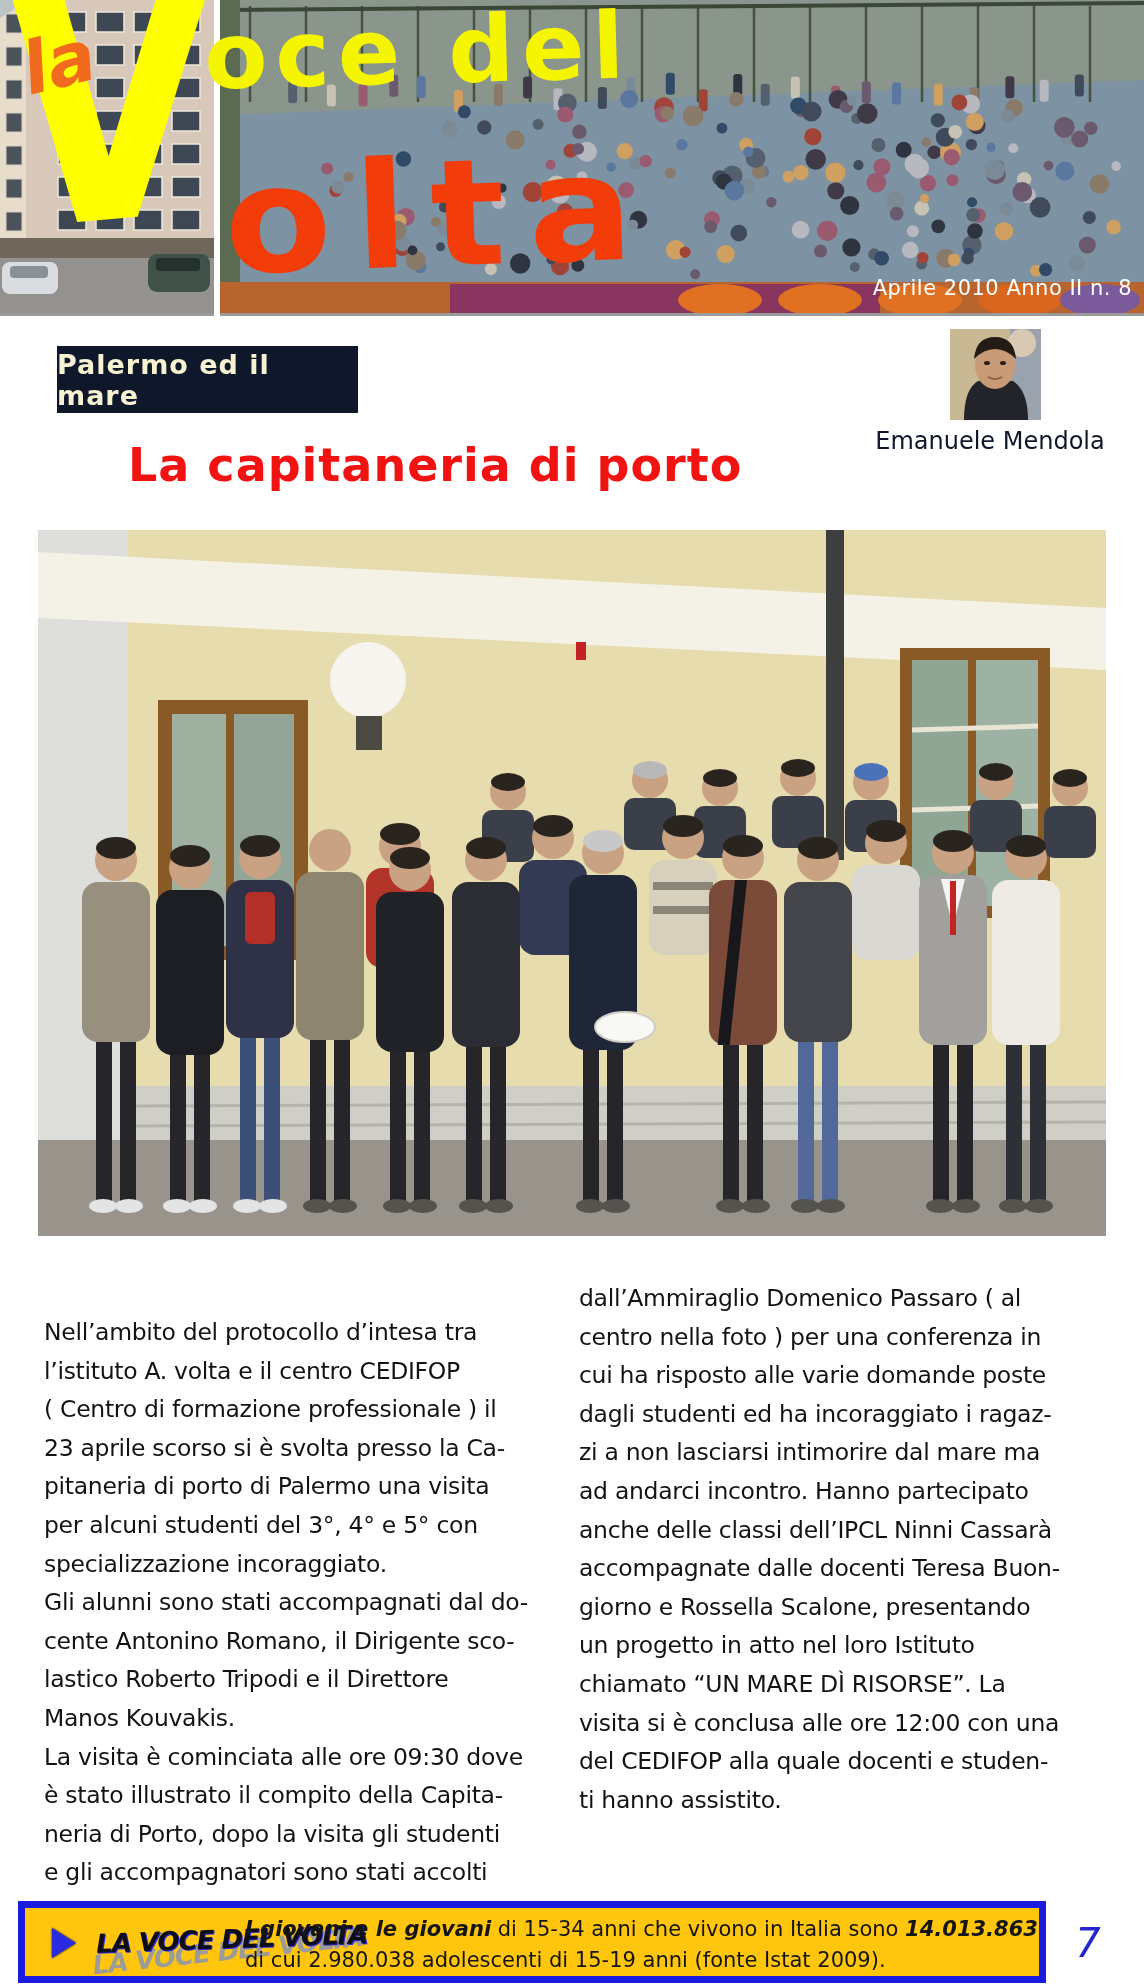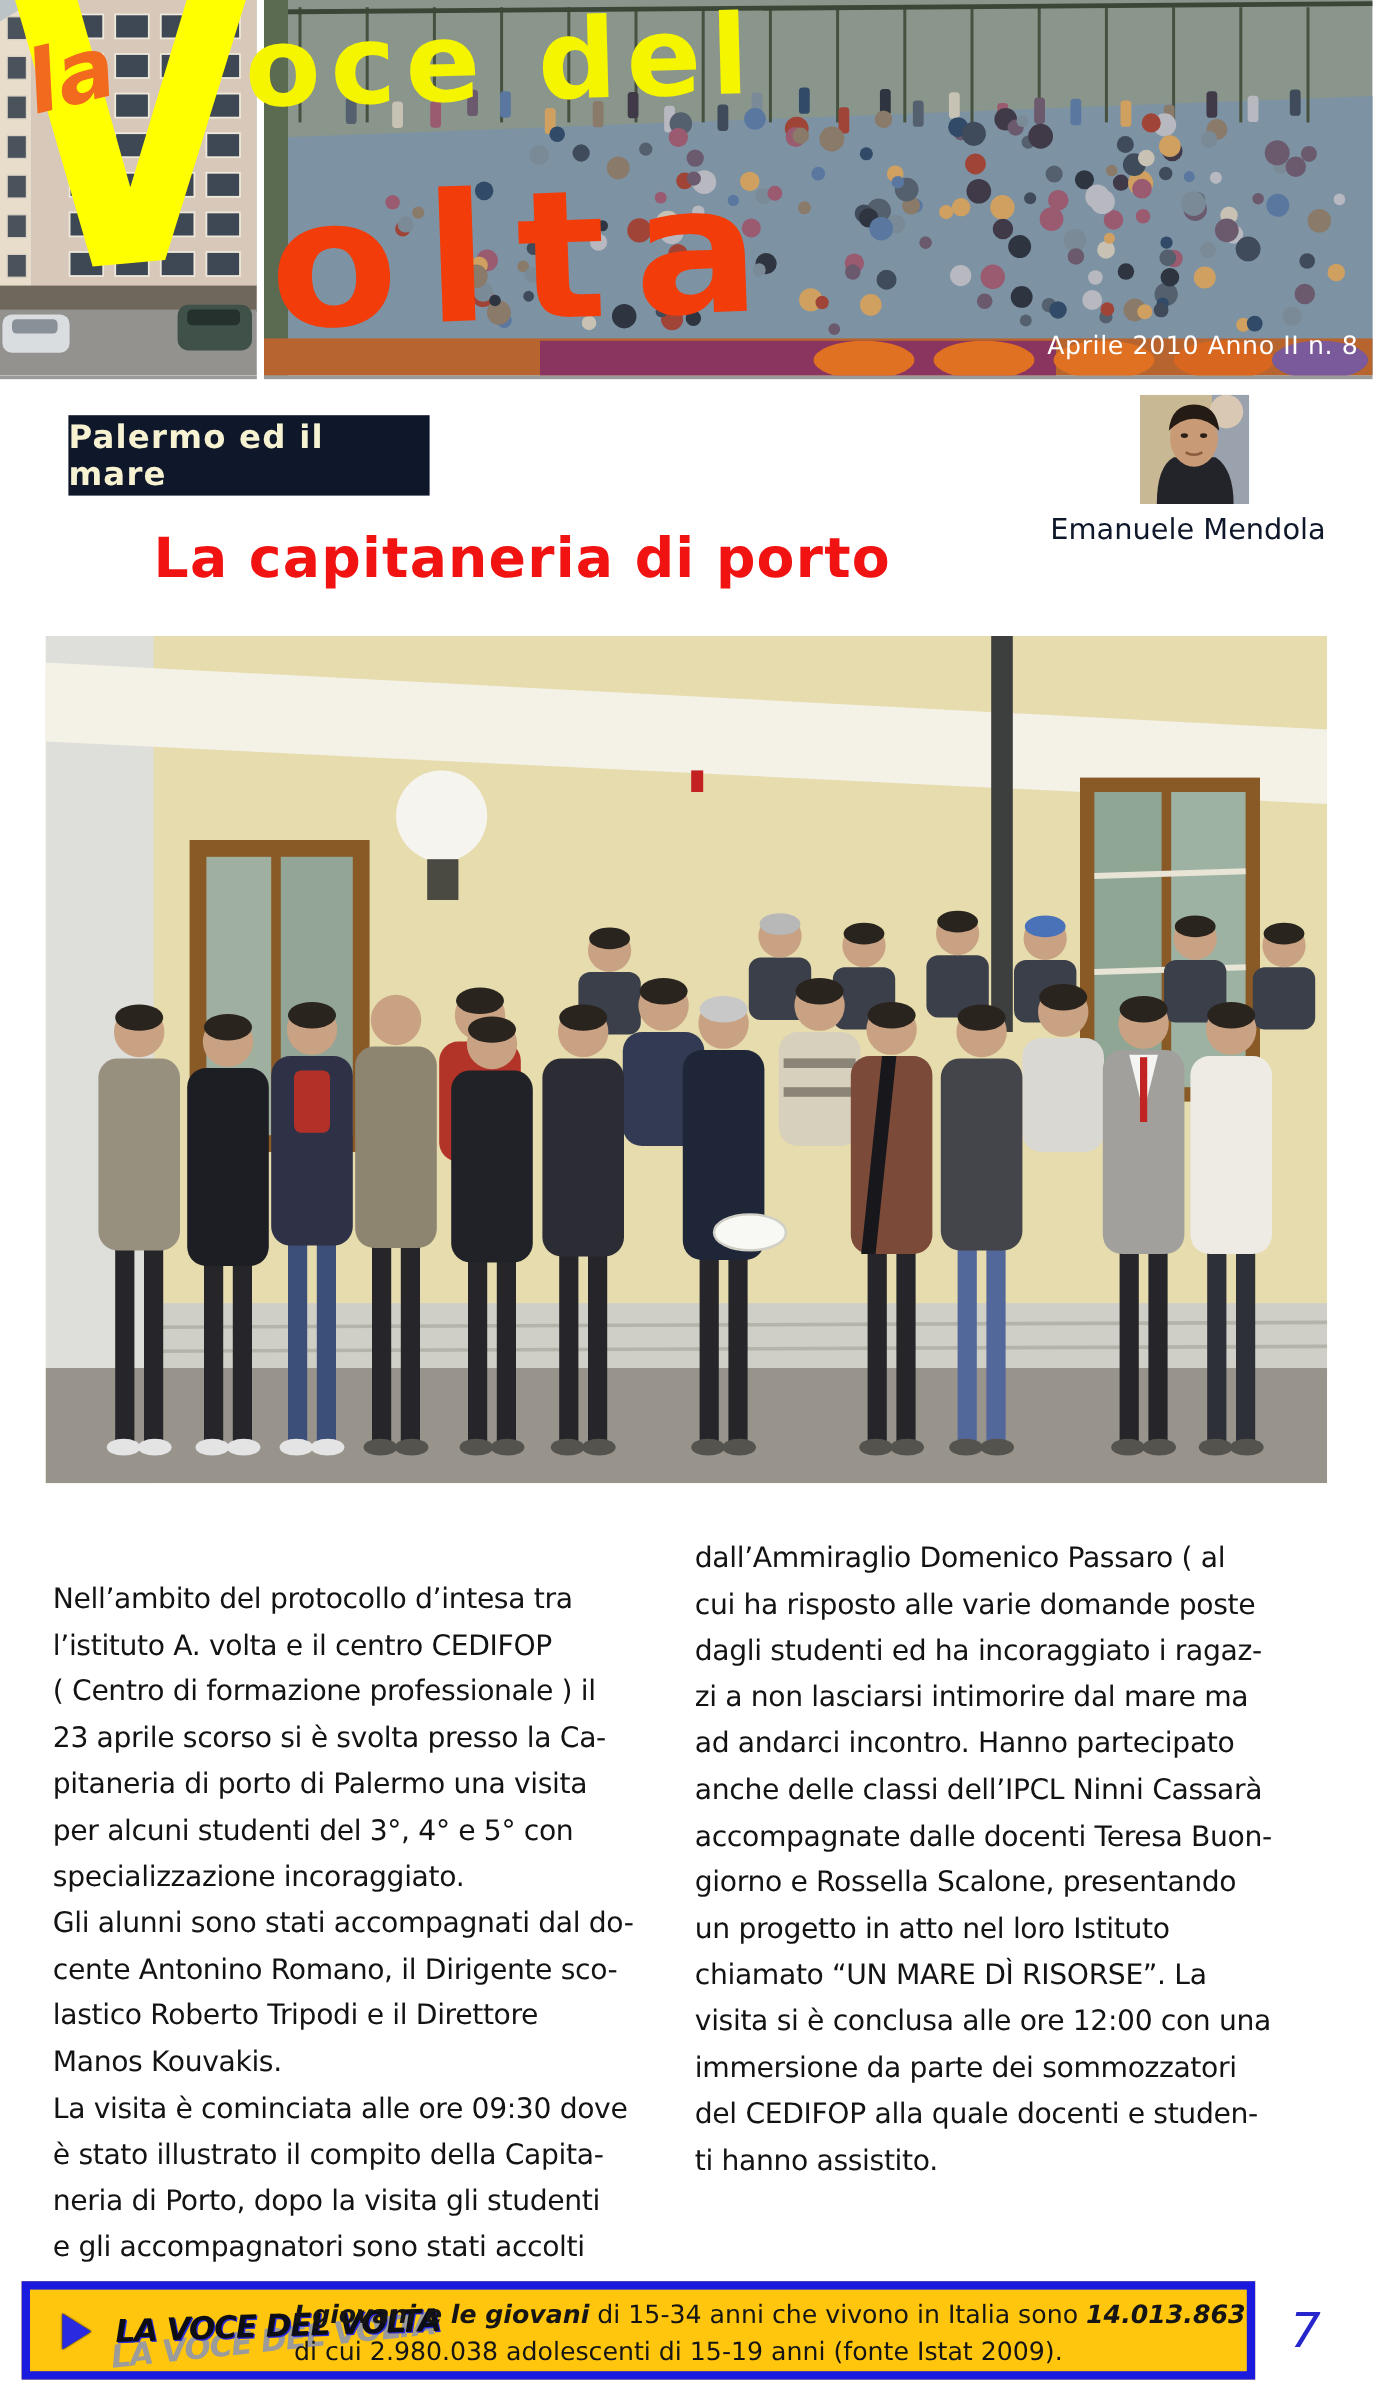--- a/index.html
+++ b/index.html
@@ -518,31 +518,31 @@
       <div>cente Antonino Romano, il Dirigente sco-</div>
       <div>lastico Roberto Tripodi e il Direttore</div>
       <div>Manos Kouvakis.</div>
       <div>La visita è cominciata alle ore 09:30 dove</div>
       <div>è stato illustrato il compito della Capita-</div>
       <div>neria di Porto, dopo la visita gli studenti</div>
       <div>e gli accompagnatori sono stati accolti</div>
     </div>
   <div class="abs col col-right">
       <div>dall’Ammiraglio Domenico Passaro ( al</div>
+      <div>centro nella foto ) per una conferenza in</div>
       <div>cui ha risposto alle varie domande poste</div>
       <div>dagli studenti ed ha incoraggiato i ragaz-</div>
       <div>zi a non lasciarsi intimorire dal mare ma</div>
       <div>ad andarci incontro. Hanno partecipato</div>
       <div>anche delle classi dell’IPCL Ninni Cassarà</div>
       <div>accompagnate dalle docenti Teresa Buon-</div>
       <div>giorno e Rossella Scalone, presentando</div>
       <div>un progetto in atto nel loro Istituto</div>
       <div>chiamato “UN MARE DÌ RISORSE”. La</div>
       <div>visita si è conclusa alle ore 12:00 con una</div>
-      <div>immersione da parte dei sommozzatori</div>
       <div>del CEDIFOP alla quale docenti e studen-</div>
       <div>ti hanno assistito.</div>
     </div>
 
   <div class="abs footer-banner"></div>
   <div class="abs footer-triangle"></div>
   <div class="abs footer-logo-shadow">LA VOCE DEL VOLTA</div>
   <div class="abs footer-logo">LA VOCE DEL VOLTA</div>
 
   <div class="abs footer-stats">

